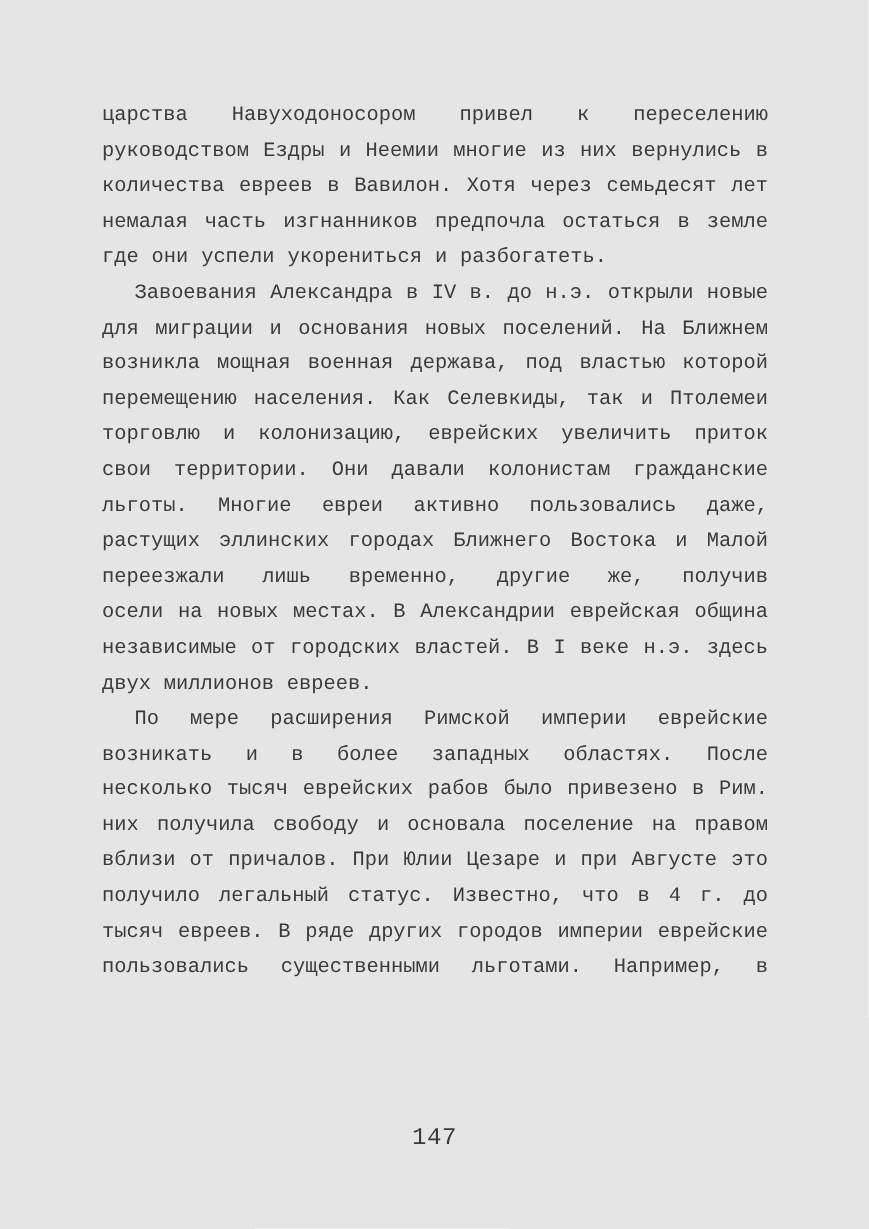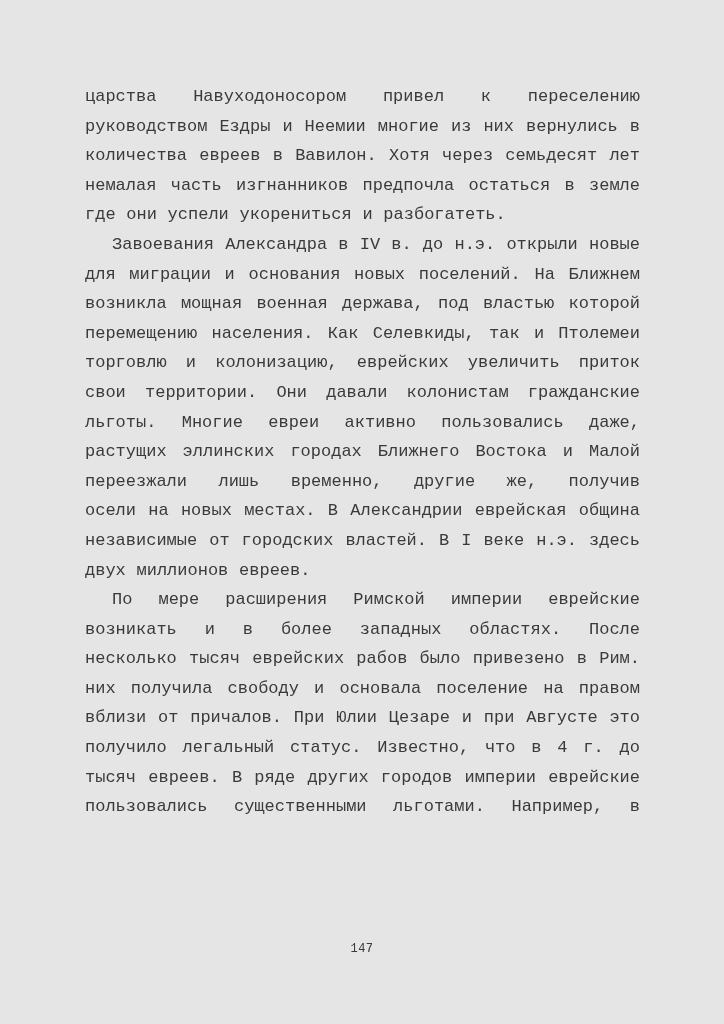--- a/index.html
+++ b/index.html
@@ -44,21 +44,21 @@
     padding-left: 27px;
   }
   .page-footer {
     position: absolute;
     left: 0;
     top: 938px;
     width: 724px;
     text-align: center;
   }
   .page-number {
-    font-size: 12px;
+    font-size: 20px;
     line-height: 22px;
     color: #3a3a3a;
     letter-spacing: 0.5px;
   }
 </style>
 </head>
 <body>
 
 <div class="sheet">
   <main class="text-block">

